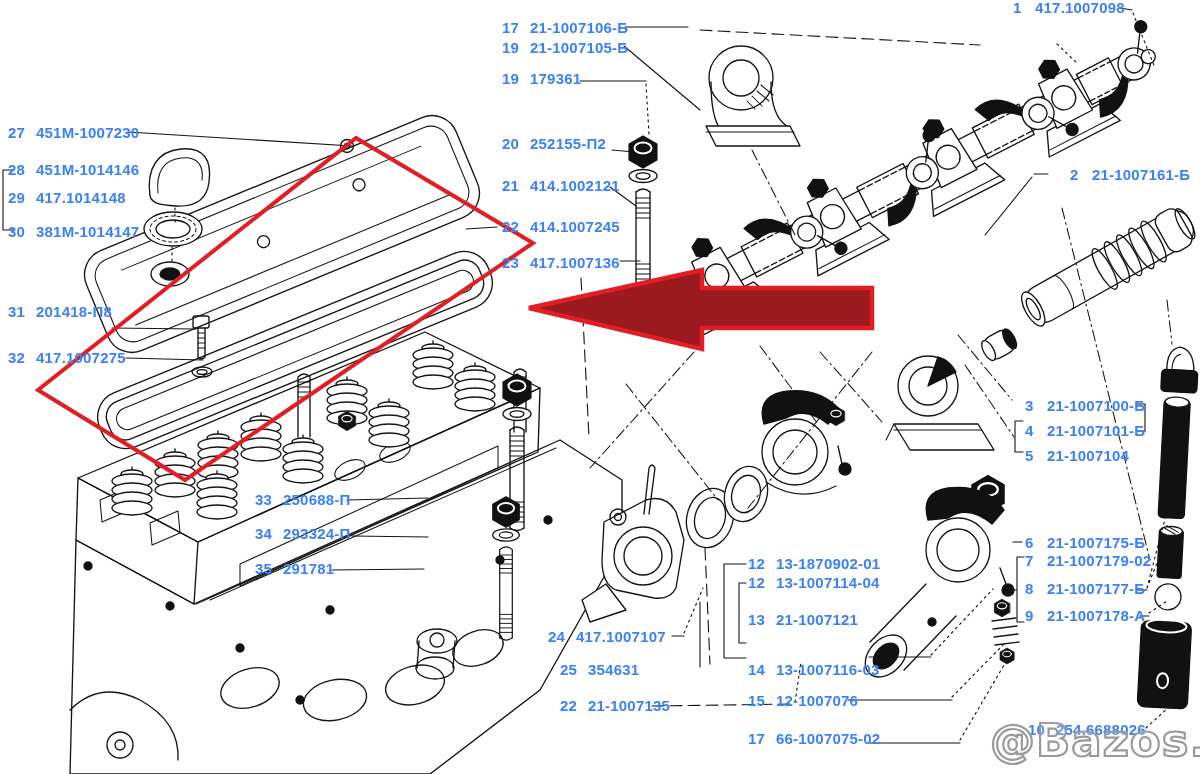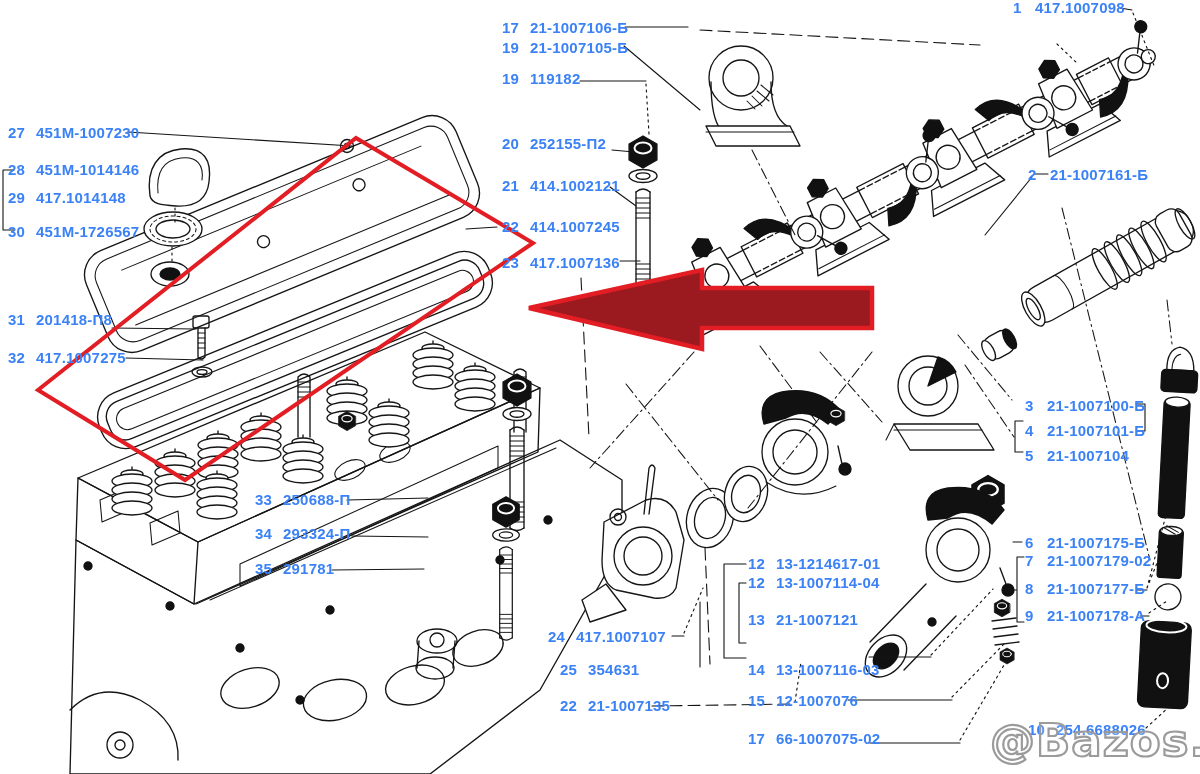--- a/index.html
+++ b/index.html
@@ -356,50 +356,50 @@
     <path class="ddot" d="M820,352 L882,422"></path>
     <path class="ddot" d="M752,150 L795,235"></path>
     <path class="ddot" d="M1167,300 L1172,344"></path>
   </g>
 
   <polygon class="redline" points="356,138 533,243 185,480 38,390"></polygon>
   <polygon class="redarrow" points="529,308 702,270 702,288 872,288 872,328 702,328 702,349"></polygon>
 </svg>
 
 <div class="lbl" style="left:1013px;top:0px"><span class="n n1">1</span><span>417.1007098</span></div>
-<div class="lbl" style="left:1028px;top:167px"><span class="n n1">2</span><span>21-1007161-Б</span></div>
+<div class="lbl" style="left:1070px;top:167px"><span class="n n1">2</span><span>21-1007161-Б</span></div>
 <div class="lbl" style="left:1025px;top:398px"><span class="n n1">3</span><span>21-1007100-Б</span></div>
 <div class="lbl" style="left:1025px;top:423px"><span class="n n1">4</span><span>21-1007101-Б</span></div>
 <div class="lbl" style="left:1025px;top:448px"><span class="n n1">5</span><span>21-1007104</span></div>
 <div class="lbl" style="left:1025px;top:535px"><span class="n n1">6</span><span>21-1007175-Б</span></div>
 <div class="lbl" style="left:1025px;top:553px"><span class="n n1">7</span><span>21-1007179-02</span></div>
 <div class="lbl" style="left:1025px;top:581px"><span class="n n1">8</span><span>21-1007177-Б</span></div>
 <div class="lbl" style="left:1025px;top:608px"><span class="n n1">9</span><span>21-1007178-А</span></div>
 <div class="lbl" style="left:1028px;top:722px"><span class="n n2">10</span><span>254.6688026</span></div>
-<div class="lbl" style="left:748px;top:556px"><span class="n n2">12</span><span>13-1214617-01</span></div>
+<div class="lbl" style="left:748px;top:556px"><span class="n n2">12</span><span>13-1870902-01</span></div>
 <div class="lbl" style="left:748px;top:575px"><span class="n n2">12</span><span>13-1007114-04</span></div>
 <div class="lbl" style="left:748px;top:612px"><span class="n n2">13</span><span>21-1007121</span></div>
 <div class="lbl" style="left:748px;top:662px"><span class="n n2">14</span><span>13-1007116-03</span></div>
 <div class="lbl" style="left:748px;top:693px"><span class="n n2">15</span><span>12-1007076</span></div>
 <div class="lbl" style="left:748px;top:731px"><span class="n n2">17</span><span>66-1007075-02</span></div>
 <div class="lbl" style="left:502px;top:20px"><span class="n n2">17</span><span>21-1007106-Б</span></div>
 <div class="lbl" style="left:502px;top:40px"><span class="n n2">19</span><span>21-1007105-Б</span></div>
-<div class="lbl" style="left:502px;top:71px"><span class="n n2">19</span><span>119182</span></div>
+<div class="lbl" style="left:502px;top:71px"><span class="n n2">19</span><span>179361</span></div>
 <div class="lbl" style="left:502px;top:136px"><span class="n n2">20</span><span>252155-П2</span></div>
 <div class="lbl" style="left:502px;top:178px"><span class="n n2">21</span><span>414.1002121</span></div>
 <div class="lbl" style="left:502px;top:219px"><span class="n n2">22</span><span>414.1007245</span></div>
 <div class="lbl" style="left:502px;top:255px"><span class="n n2">23</span><span>417.1007136</span></div>
 <div class="lbl" style="left:548px;top:629px"><span class="n n2">24</span><span>417.1007107</span></div>
 <div class="lbl" style="left:560px;top:662px"><span class="n n2">25</span><span>354631</span></div>
 <div class="lbl" style="left:560px;top:698px"><span class="n n2">22</span><span>21-1007135</span></div>
 <div class="lbl" style="left:8px;top:125px"><span class="n n2">27</span><span>451M-1007230</span></div>
 <div class="lbl" style="left:8px;top:162px"><span class="n n2">28</span><span>451M-1014146</span></div>
 <div class="lbl" style="left:8px;top:190px"><span class="n n2">29</span><span>417.1014148</span></div>
-<div class="lbl" style="left:8px;top:224px"><span class="n n2">30</span><span>451M-1726567</span></div>
-<div class="lbl" style="left:8px;top:312px"><span class="n n2">31</span><span>201418-П8</span></div>
+<div class="lbl" style="left:8px;top:224px"><span class="n n2">30</span><span>381M-1014147</span></div>
+<div class="lbl" style="left:8px;top:304px"><span class="n n2">31</span><span>201418-П8</span></div>
 <div class="lbl" style="left:8px;top:350px"><span class="n n2">32</span><span>417.1007275</span></div>
 <div class="lbl" style="left:255px;top:492px"><span class="n n2">33</span><span>250688-П</span></div>
 <div class="lbl" style="left:255px;top:526px"><span class="n n2">34</span><span>293324-П</span></div>
 <div class="lbl" style="left:255px;top:561px"><span class="n n2">35</span><span>291781</span></div>
 
 <div class="watermark">@Bazos.cz</div>
 
 </div>
 
 </body></html>

